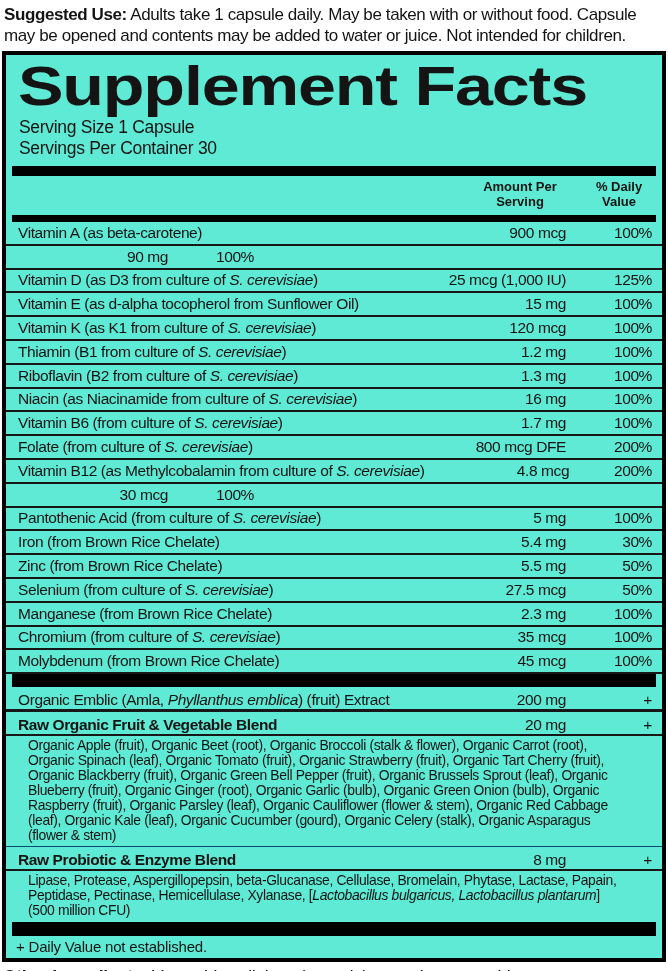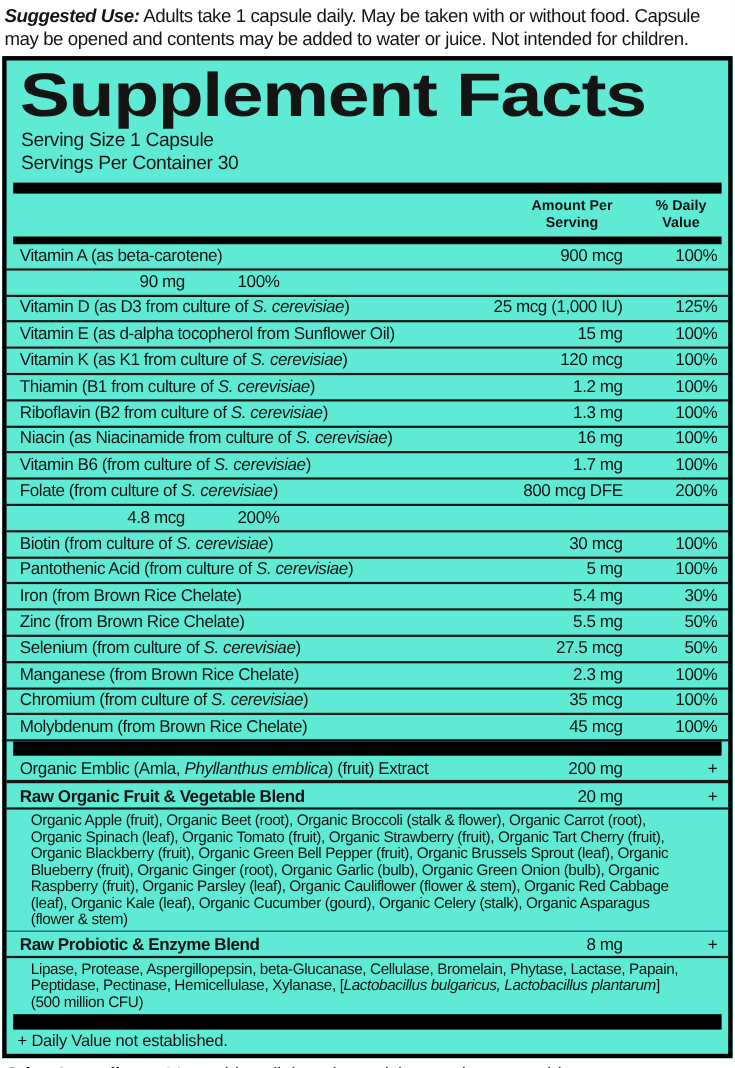--- a/index.html
+++ b/index.html
@@ -1,17 +1,17 @@
 <!DOCTYPE html>
 <html><head>
 <meta charset="utf-8">
 <style>
   html,body{margin:0;padding:0;background:#fff;}
   body{width:668px;height:971px;color:#141414;font-family:"Liberation Sans",sans-serif;overflow:hidden;}
-  b{font-weight:700;font-style:italic;}
+  b{font-weight:700;}
   i{font-style:italic;}
 
   .suggested{margin:0;padding:4px 6px 0 4px;font-size:17px;line-height:21px;letter-spacing:-0.4px;}
 
   .box{margin:5px 2px 0 2px;border:4px solid #000;background:#5eead4;}
 
   .title{font-weight:700;font-size:56px;line-height:58px;margin:2px 0 0 12px;letter-spacing:-1px;
          transform:scaleX(1.22);transform-origin:0 50%;white-space:nowrap;}
 
   .serving{margin:2px 0 0 13px;font-size:17.5px;line-height:21px;letter-spacing:-0.3px;}
@@ -121,25 +121,25 @@
           <span class="c-name"><span>Vitamin B6 (from culture of </span><i>S. cerevisiae</i><span>)</span></span>
           <span class="c-amt">1.7 mg</span>
           <span class="c-dv">100%</span>
         </div>
         <div class="row">
           <span class="c-name"><span>Folate (from culture of </span><i>S. cerevisiae</i><span>)</span></span>
           <span class="c-amt">800 mcg DFE</span>
           <span class="c-dv">200%</span>
         </div>
         <div class="row">
+          <span class="c-name"><span>Vitamin B12 (as Methylcobalamin from culture of </span><i>S. cerevisiae</i><span>)</span></span>
           <span class="c-amt">4.8 mcg</span>
           <span class="c-dv">200%</span>
         </div>
         <div class="row">
-          <span class="c-name"><span>Biotin (from culture of </span><i>S. cerevisiae</i><span>)</span></span>
           <span class="c-amt">30 mcg</span>
           <span class="c-dv">100%</span>
         </div>
         <div class="row">
           <span class="c-name"><span>Pantothenic Acid (from culture of </span><i>S. cerevisiae</i><span>)</span></span>
           <span class="c-amt">5 mg</span>
           <span class="c-dv">100%</span>
         </div>
         <div class="row">
           <span class="c-name"><span>Iron (from Brown Rice Chelate)</span></span>

